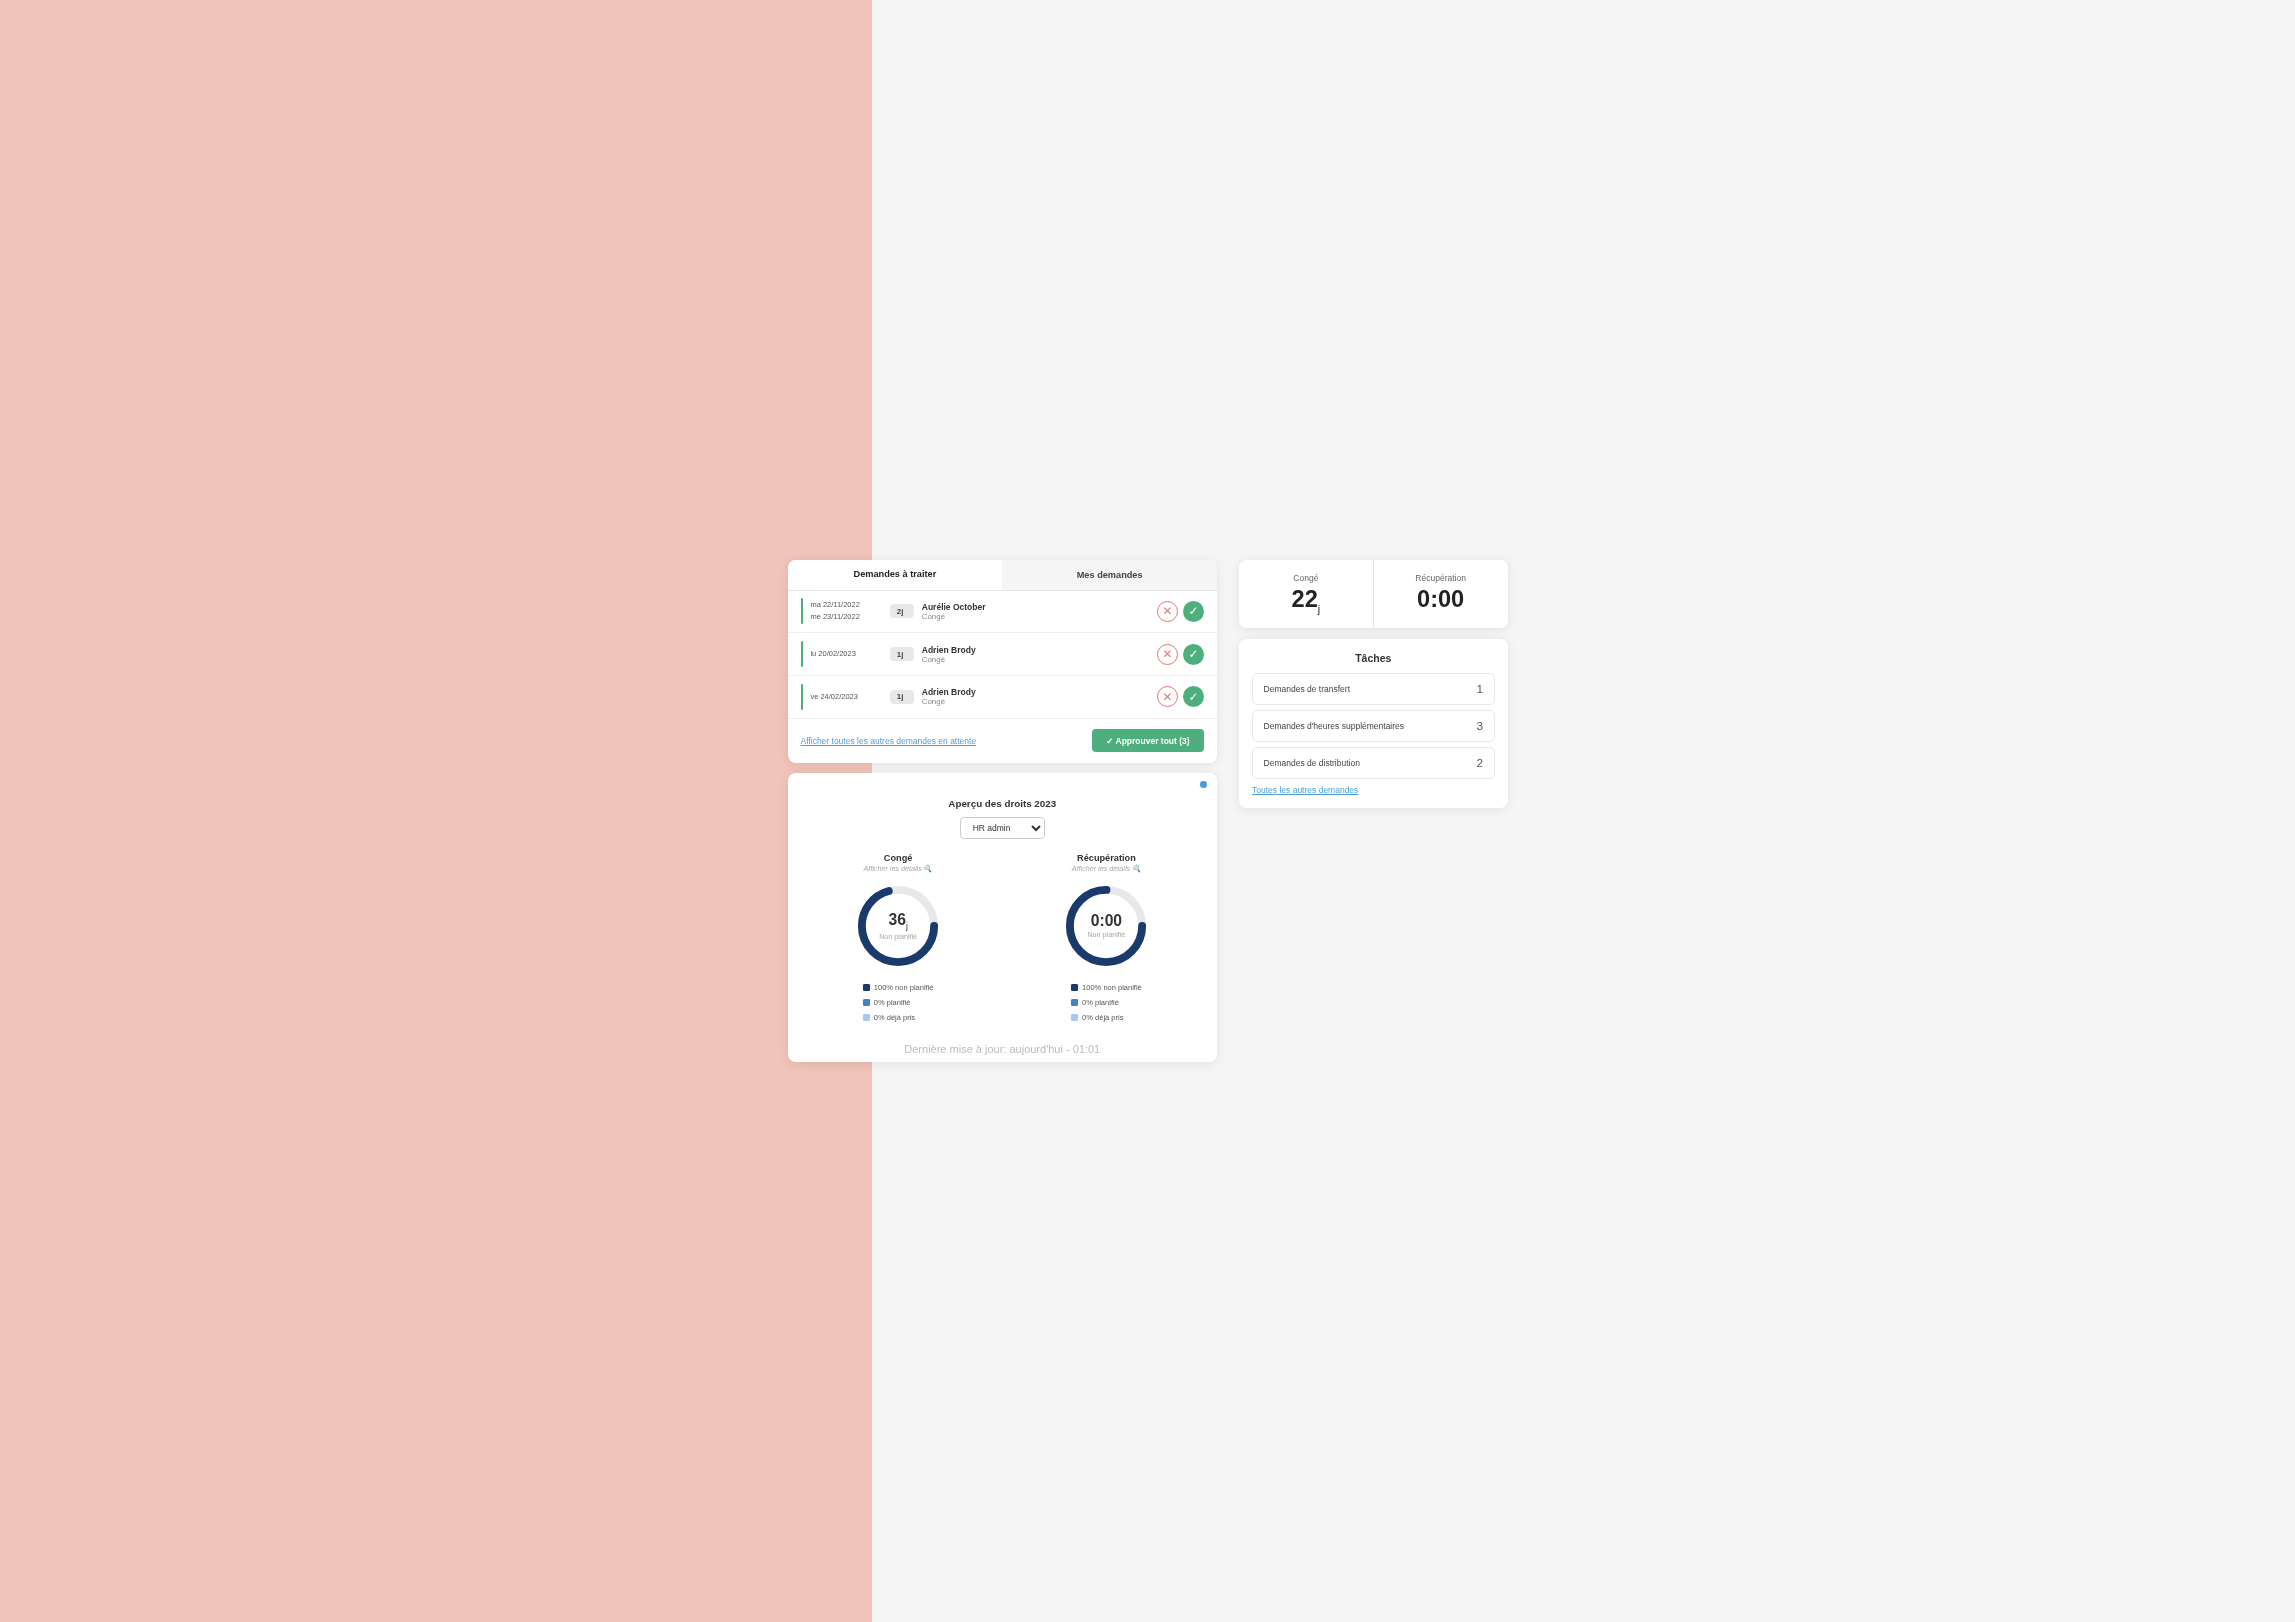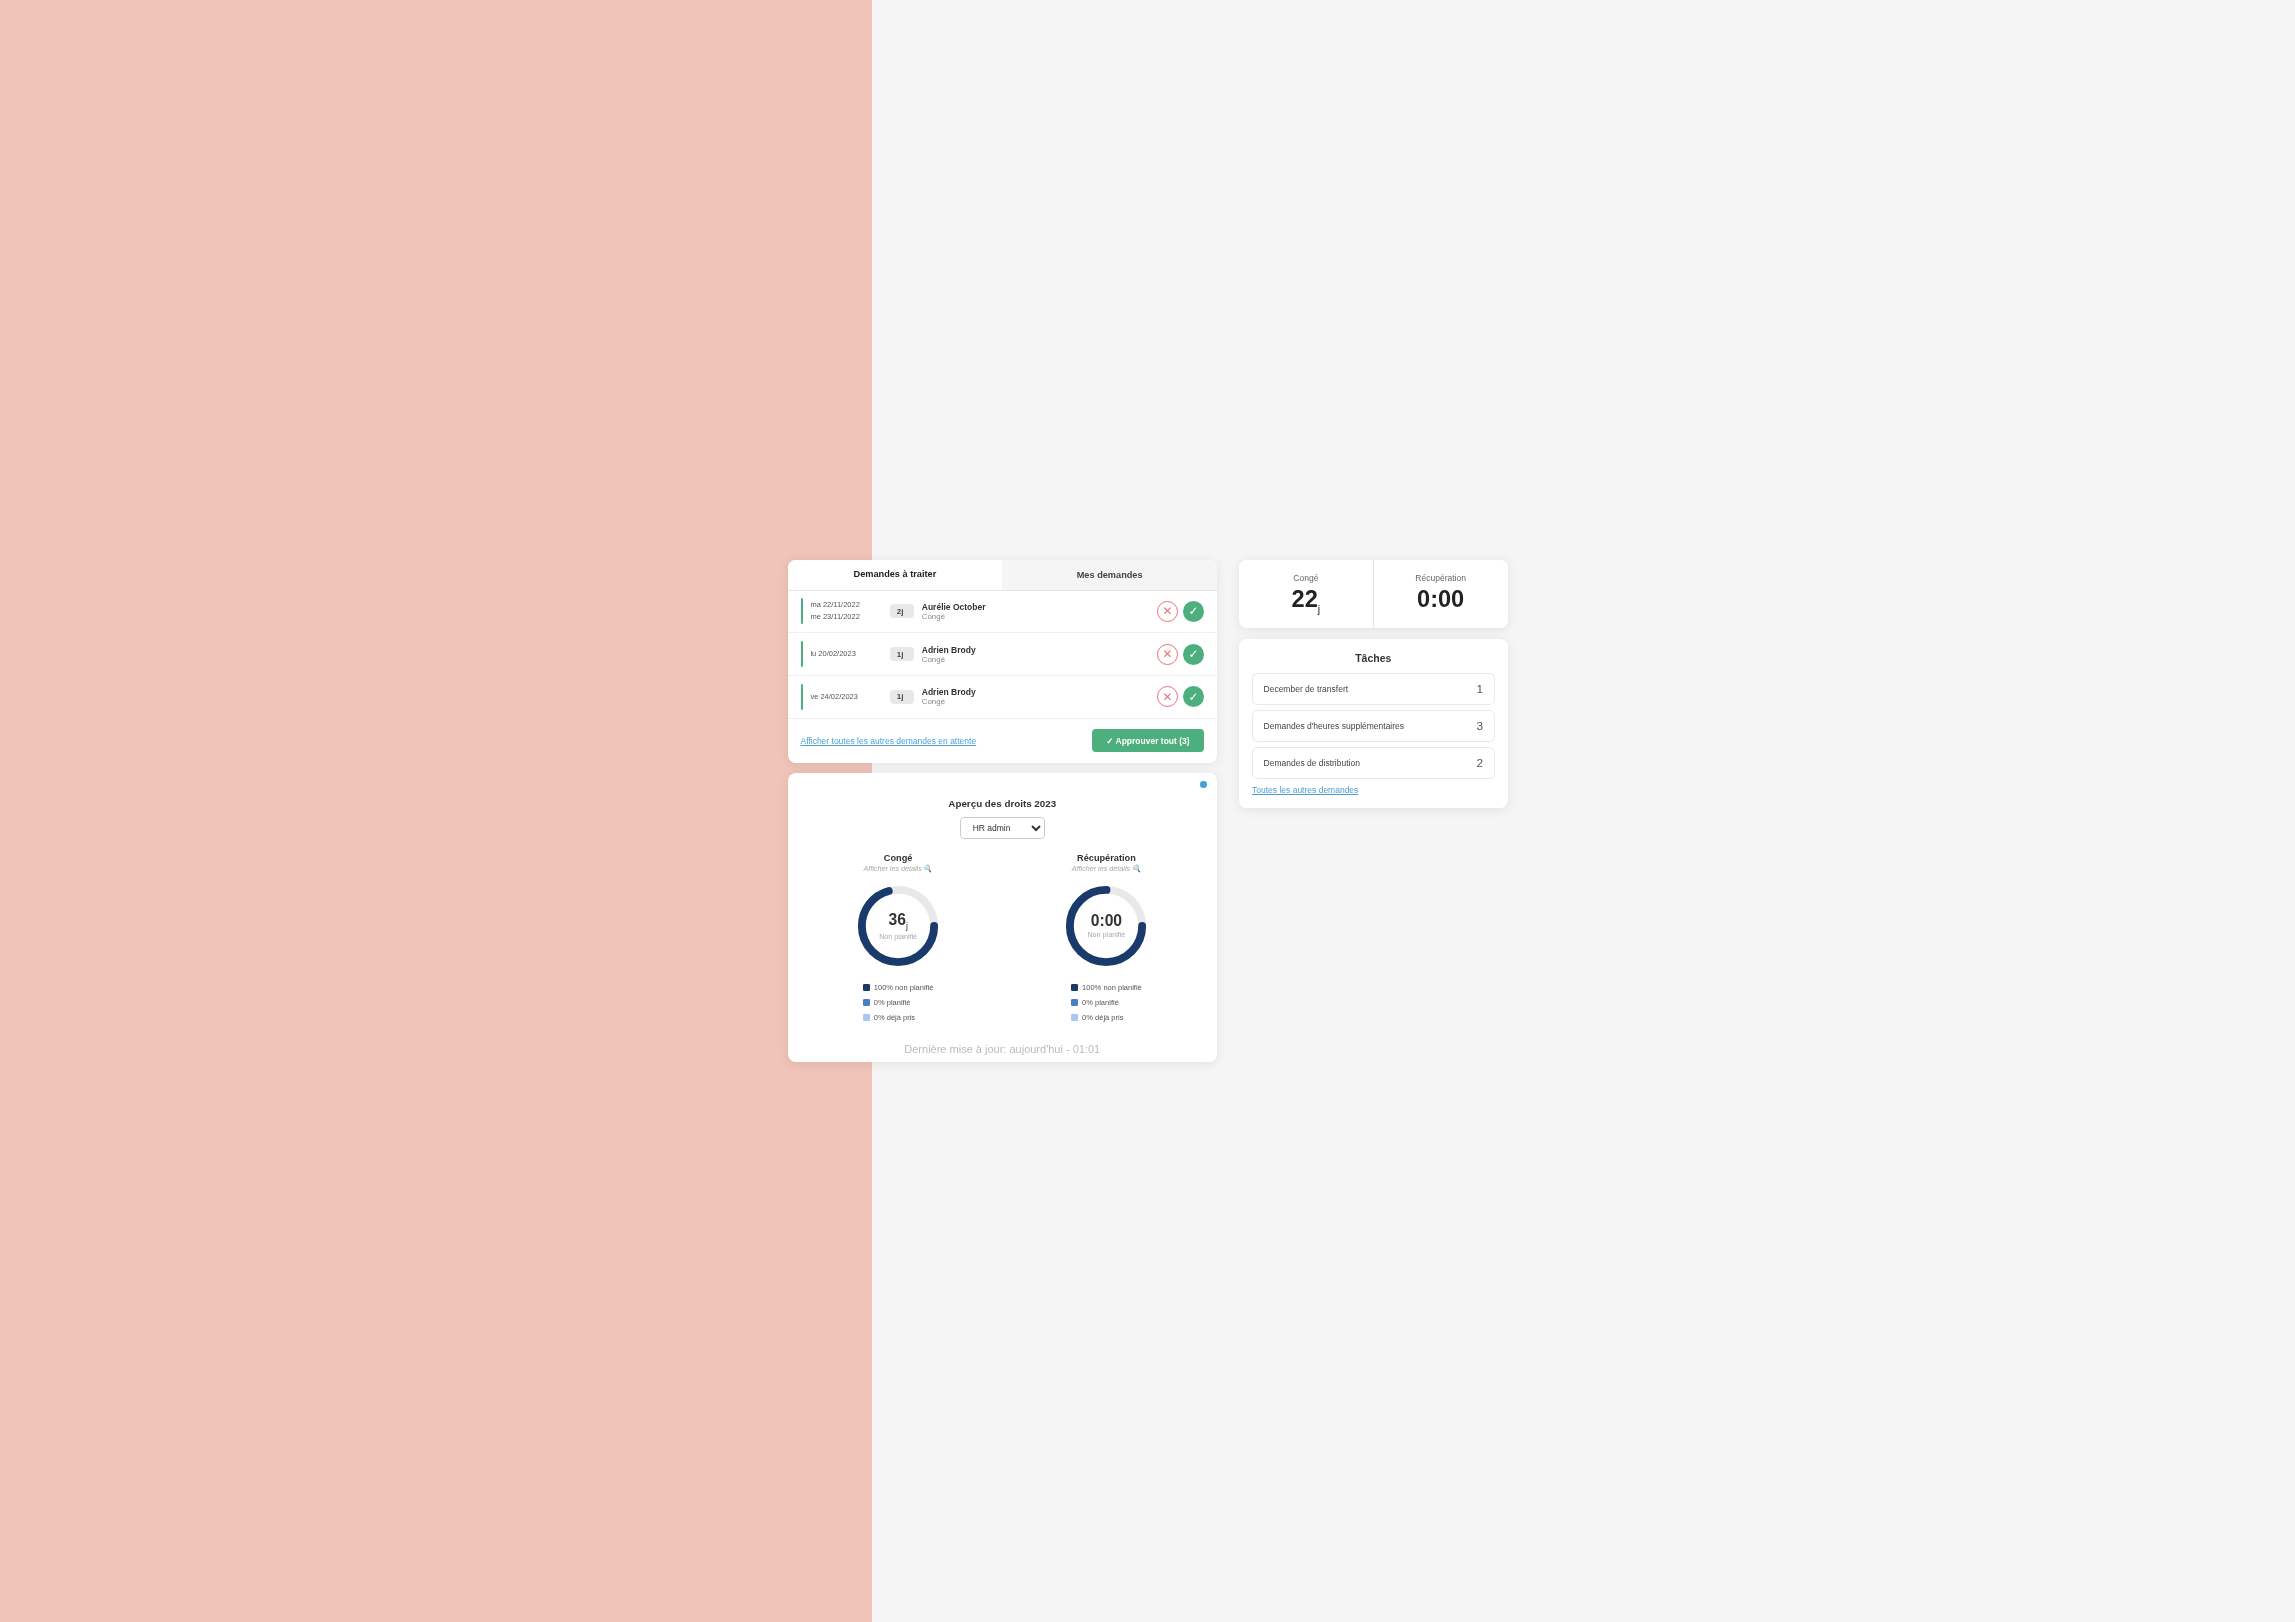--- a/index.html
+++ b/index.html
@@ -532,21 +532,21 @@
         <div class="stat-label">Récupération</div>
         <div class="stat-value">0:00</div>
       </div>
     </div>
 
 
     <div class="taches-card">
       <div class="taches-title">Tâches</div>
 
       <div class="tache-row">
-        <span>December de transfert</span>
+        <span>Demandes de transfert</span>
         <span class="tache-count">1</span>
       </div>
       <div class="tache-row">
         <span>Demandes d'heures supplémentaires</span>
         <span class="tache-count">3</span>
       </div>
       <div class="tache-row">
         <span>Demandes de distribution</span>
         <span class="tache-count">2</span>
       </div>

